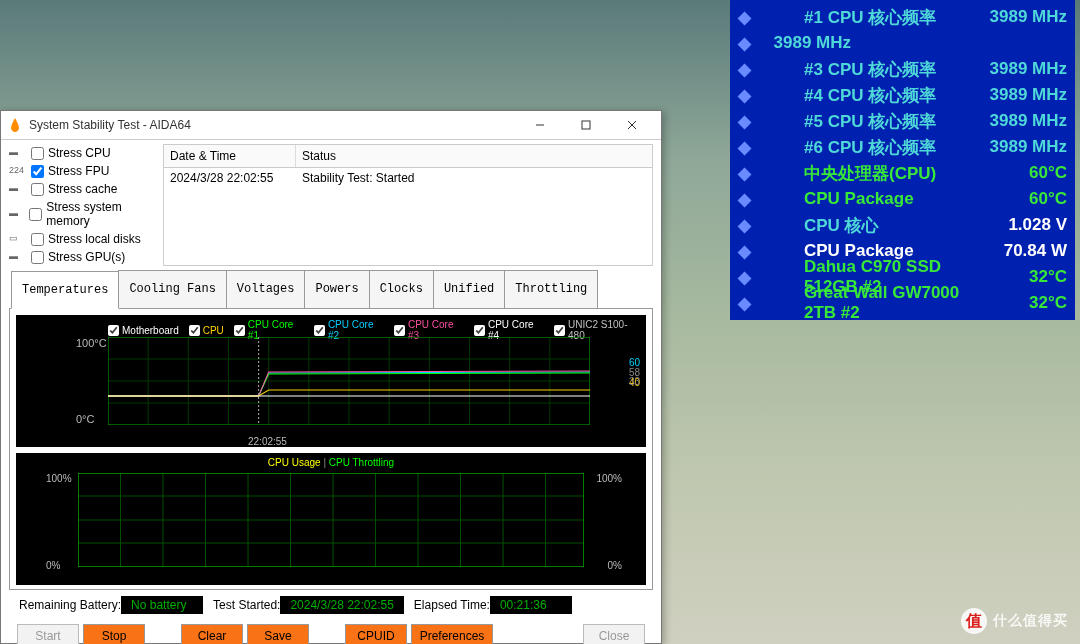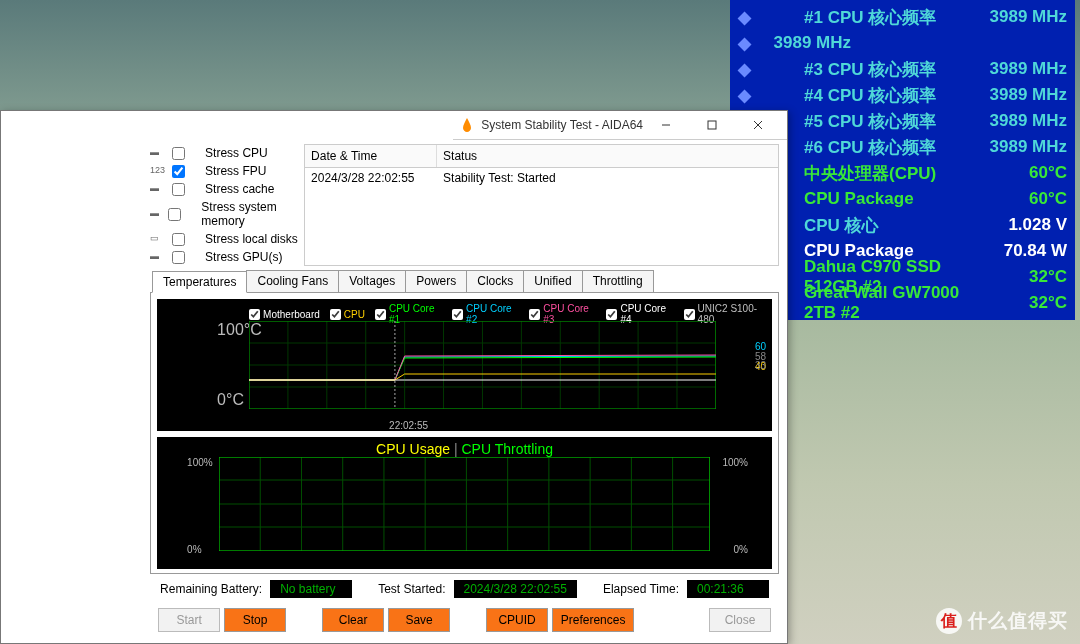--- a/index.html
+++ b/index.html
@@ -23,84 +23,84 @@
   .osd-row { display: flex; align-items: center; padding: 2px 0; height: 26px;}
   .osd-bullet { width: 18px; color: #6a8aff; }
   .osd-label { flex: 1; margin-left: 48px; }
   .osd-value { text-align: right; min-width: 95px;}
   .c-cyan { color: #4fd8d8; }
   .c-green { color: #38e838; }
   .c-white { color: #fff; }
 
   
   .window {
-    position: absolute; left: 0; top: 110px; width: 788px; height: 534px;
+    position: absolute; left: 0; top: 110px; width: 662px; height: 534px;
     background: #fff;
     border: 1px solid #777;
     box-shadow: 2px 2px 8px rgba(0,0,0,0.3);
-    display:flex; flex-direction:column;align-items:flex-end;
+    display:flex; flex-direction:column;
   }
   .titlebar {
     height: 30px; display: flex; align-items: center;
     padding: 0 6px; background:#fff;
     border-bottom: 1px solid #ccc;
   }
   .titlebar .wicon { width:16px;height:16px;margin-right:6px;display:inline-flex;align-items:center;justify-content:center;}
   .titlebar .title { flex:1; color:#333; font-size:12px;}
   .winbtn { width:46px; height:28px; display:flex;align-items:center;justify-content:center; color:#333;}
 
   .content { padding:4px 8px 4px 8px; flex:1; display:flex; flex-direction:column;}
   .top-section { display:flex; gap:6px; margin-bottom:4px;}
   .stress-list { width:148px; }
   .stress-item { display:flex;align-items:center; padding:2px 0; gap:4px;}
   .stress-item .sicon{width:18px;height:12px;display:inline-block;}
   .stress-item input[type=checkbox]{width:13px;height:13px;}
-  .stress-item label{font-size:12px;margin-left:16px;}
+  .stress-item label{font-size:12px;}
 
   .log-table { flex:1; border:1px solid #ccc; }
   .log-table .thead{display:flex; background:#fafafa;border-bottom:1px solid #ccc;}
   .log-table .thead div{padding:4px 6px;font-size:12px;}
   .log-table .thead .c1{width:132px;border-right:1px solid #ddd;}
   .log-table .thead .c2{flex:1;}
   .log-table .trow{display:flex;}
   .log-table .trow div{padding:3px 6px;font-size:12px;}
   .log-table .trow .c1{width:132px;}
 
   .tabbar{display:flex; border-bottom:1px solid #999; padding-left:2px;}
-  .tab{padding:3px 10px;border:1px solid #999;border-bottom:none;background:#f5f5f5;font-size:12px;margin-right:-1px;position:relative;}
+  .tab{padding:11px 10px;border:1px solid #999;border-bottom:none;background:#f5f5f5;font-size:12px;margin-right:-1px;position:relative;font-family:Liberation Mono, monospace;}
   .tab.active{background:#fff;top:1px;border-bottom:1px solid #fff;}
 
   .chart-area{background:#fff;border:1px solid #999;border-top:none;padding:6px 6px 4px 6px;}
   .tempchart{background:#000;height:132px;position:relative;margin-bottom:6px;}
   .cpuchart{background:#000;height:132px;position:relative;}
   .chart-legend{position:absolute;top:4px;left:92px;right:6px;display:flex;gap:10px;font-size:10px;color:#fff;align-items:center;}
   .leg-item{display:flex;align-items:center;gap:3px;}
   .leg-item input{width:11px;height:11px;accent-color:#fff;}
-  .axis-label{position:absolute;left:60px;color:#bbb;font-size:16px;}
+  .axis-label{position:absolute;left:60px;color:#bbb;font-size:11px;}
   .side-label{position:absolute;right:6px;color:#bbb;font-size:10px;}
   .time-label{position:absolute;bottom:0;left:232px;color:#bbb;font-size:10px;}
 
-  .status-row{display:flex;align-items:center;gap:8px;padding:6px 10px;font-size:12px;}
+  .status-row{display:flex;align-items:center;gap:0;padding:6px 10px;font-size:12px;}
   .black-field{background:#000;color:#00b000;padding:2px 10px;min-width:82px;display:inline-block;}
   .status-row .lbl{}
 
   .button-row{display:flex;padding:4px 8px 8px 8px;gap:4px;}
   .btn{border:1px solid #999;background:#f97316;padding:4px 0;min-width:62px;text-align:center;font-size:12px;}
   .btn.dis{color:#999;border-color:#bbb;background:#f2f2f2;}
   .spacer{flex:1;}
 
   
   .watermark{position:absolute;right:12px;bottom:10px;display:flex;align-items:center;gap:6px;color:#fff;opacity:.85;}
   .watermark .circle{width:26px;height:26px;border-radius:50%;background:#fff;color:#d00;display:flex;align-items:center;justify-content:center;font-weight:bold;font-size:16px;}
-  .watermark .txt{font-size:19px;font-weight:bold;letter-spacing:1px;}
+  .watermark .txt{font-size:14px;font-weight:bold;letter-spacing:1px;}
 
   
   .grid{position:absolute;left:92px;right:56px;top:22px;bottom:22px;}
   .grid svg{width:100%;height:100%;}
-  .cpulegend{position:absolute;top:4px;left:0;right:0;text-align:center;font-size:14px;}
+  .cpulegend{position:absolute;top:4px;left:0;right:0;text-align:center;font-size:10px;}
   .cpulegend .u{color:#ffff00;}
   .cpulegend .t{color:#00ff00;}
   .cpu-y{position:absolute;left:30px;color:#bbb;font-size:10px;}
   .cpu-yr{position:absolute;right:24px;color:#bbb;font-size:10px;}
 </style>
 </head>
 <body>
 
 <div class="osd" id="osd-panel">
     <div class="osd-row">
@@ -192,21 +192,21 @@
 
   <div class="content">
     <div class="top-section">
       <div class="stress-list" id="stress-list">
           <div class="stress-item">
             <span class="sicon" style="font-size:9px;color:#666;">▬</span>
   <input type="checkbox" style="">
   <label>Stress CPU</label>
           </div>
           <div class="stress-item">
-            <span class="sicon" style="font-size:9px;color:#666;">123</span>
+            <span class="sicon" style="font-size:9px;color:#666;">224</span>
   <input type="checkbox" checked="" style="">
   <label>Stress FPU</label>
           </div>
           <div class="stress-item">
             <span class="sicon" style="font-size:9px;color:#666;">▬</span>
   <input type="checkbox" style="">
   <label>Stress cache</label>
           </div>
           <div class="stress-item">
             <span class="sicon" style="font-size:9px;color:#666;">▬</span>

